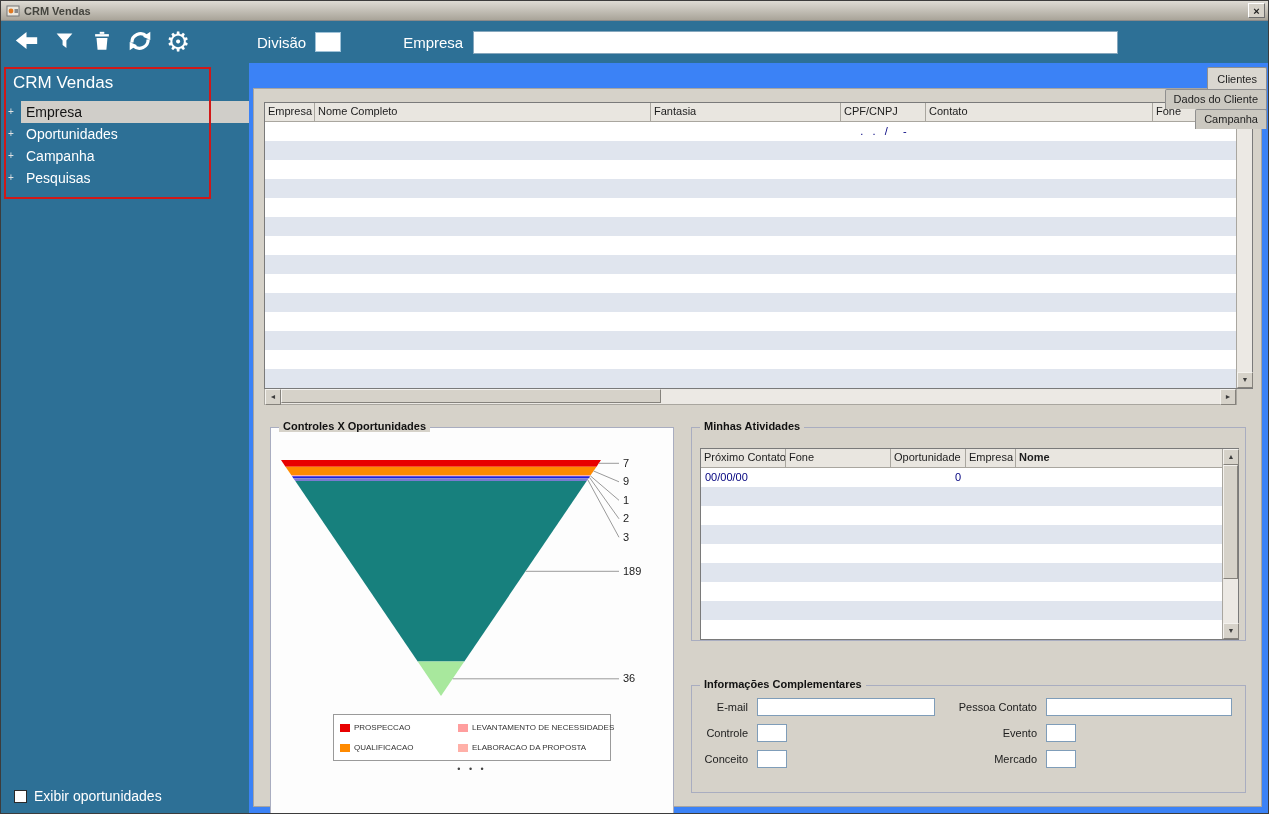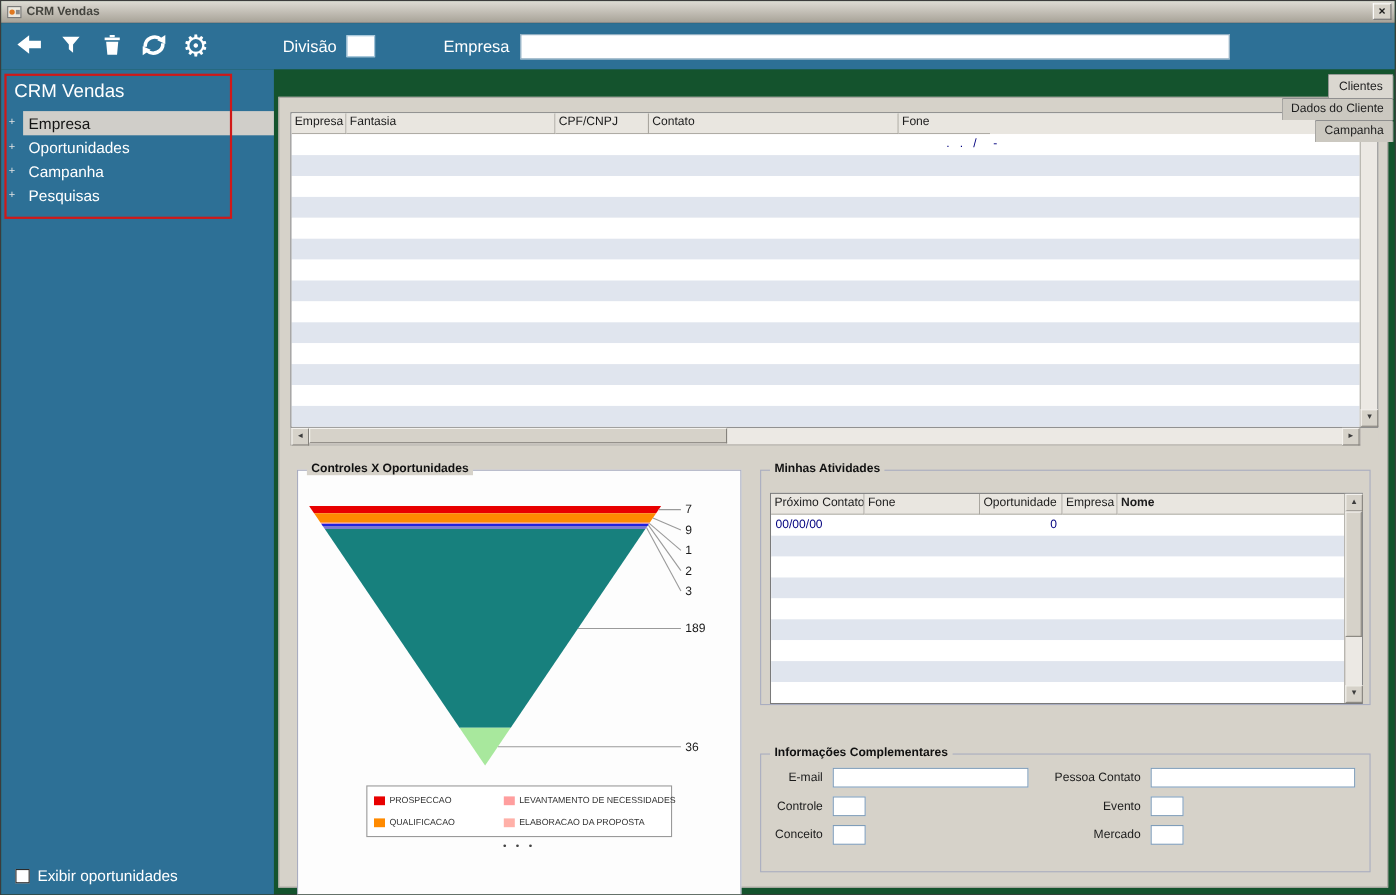--- a/index.html
+++ b/index.html
@@ -1,17 +1,17 @@
 <!DOCTYPE html>
 <html><head>
 <meta charset="utf-8">
 <style>
   *{box-sizing:border-box;margin:0;padding:0;}
   html,body{font-family:"Liberation Sans",sans-serif;background:#8b8b8b;}
-  .window{position:relative;width:1269px;height:814px;background:#14532d;border:1px solid #3c3c3c;overflow:hidden;}
+  .window{position:relative;width:1269px;height:814px;background:#3b82f6;border:1px solid #3c3c3c;overflow:hidden;}
   
   .titlebar{height:20px;display:flex;align-items:center;padding:0 3px;background:linear-gradient(#dedbd4,#a9a499);border-bottom:1px solid #8a8a8a;}
   .titlebar .app-icon{width:14px;height:14px;margin:0 4px 0 2px;flex:none;}
   .titlebar .title{flex:1;font-size:11px;font-weight:bold;color:#45453f;}
   .close-btn{width:17px;height:15px;background:#d6d2c9;border:1px solid;border-color:#fff #6e6e6e #6e6e6e #fff;font-size:11px;line-height:12px;text-align:center;color:#1c1c1c;font-weight:bold;cursor:default;}
   
   .toolbar{height:42px;background:#2d7096;display:flex;align-items:center;padding-left:8px;}
   .tool-btn{width:34px;height:34px;display:flex;align-items:center;justify-content:center;margin-right:4px;background:transparent;border:none;cursor:default;}
   .gear-glyph{font-size:27px;color:#fff;line-height:30px;}
   .tb-label{color:#fff;font-size:15px;white-space:nowrap;}
@@ -174,20 +174,21 @@
         <div class="tab">Dados do Cliente</div>
         <div class="tab">Campanha</div>
       </div>
 
       <div class="content-panel">
 
         <div class="grid-area">
           <div class="grid-main">
             <div class="grid-header">
               <div class="gh-cell c0">Empresa</div>
+              <div class="gh-cell c1">Nome Completo</div>
               <div class="gh-cell c2">Fantasia</div>
               <div class="gh-cell c3">CPF/CNPJ</div>
               <div class="gh-cell c4">Contato</div>
               <div class="gh-cell c5">Fone</div>
             </div>
             <div id="clients-rows">
               <div class="grid-row">
                 <span class="mask-cell">.   .   /     -</span>
               </div>
             <div class="grid-row alt"></div>

